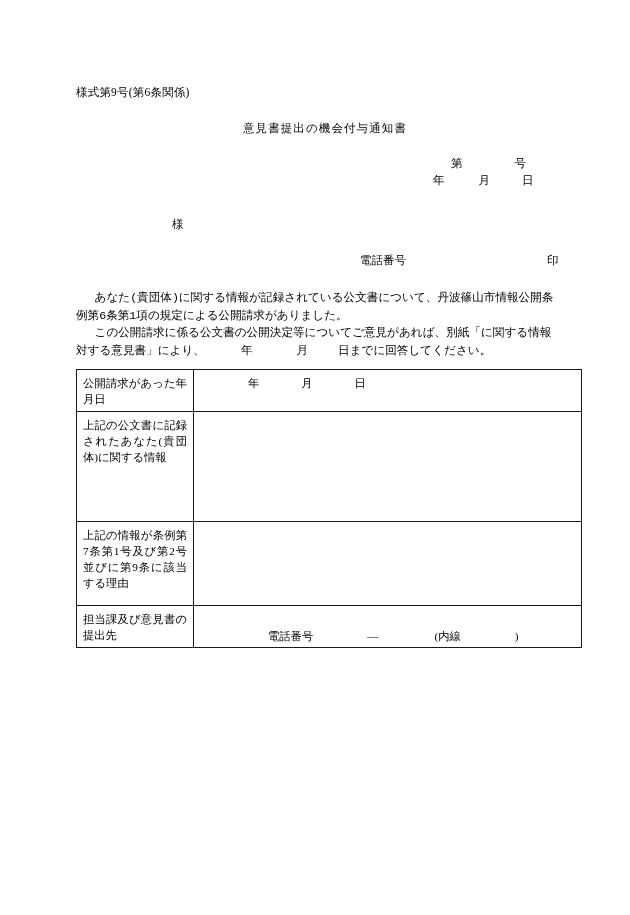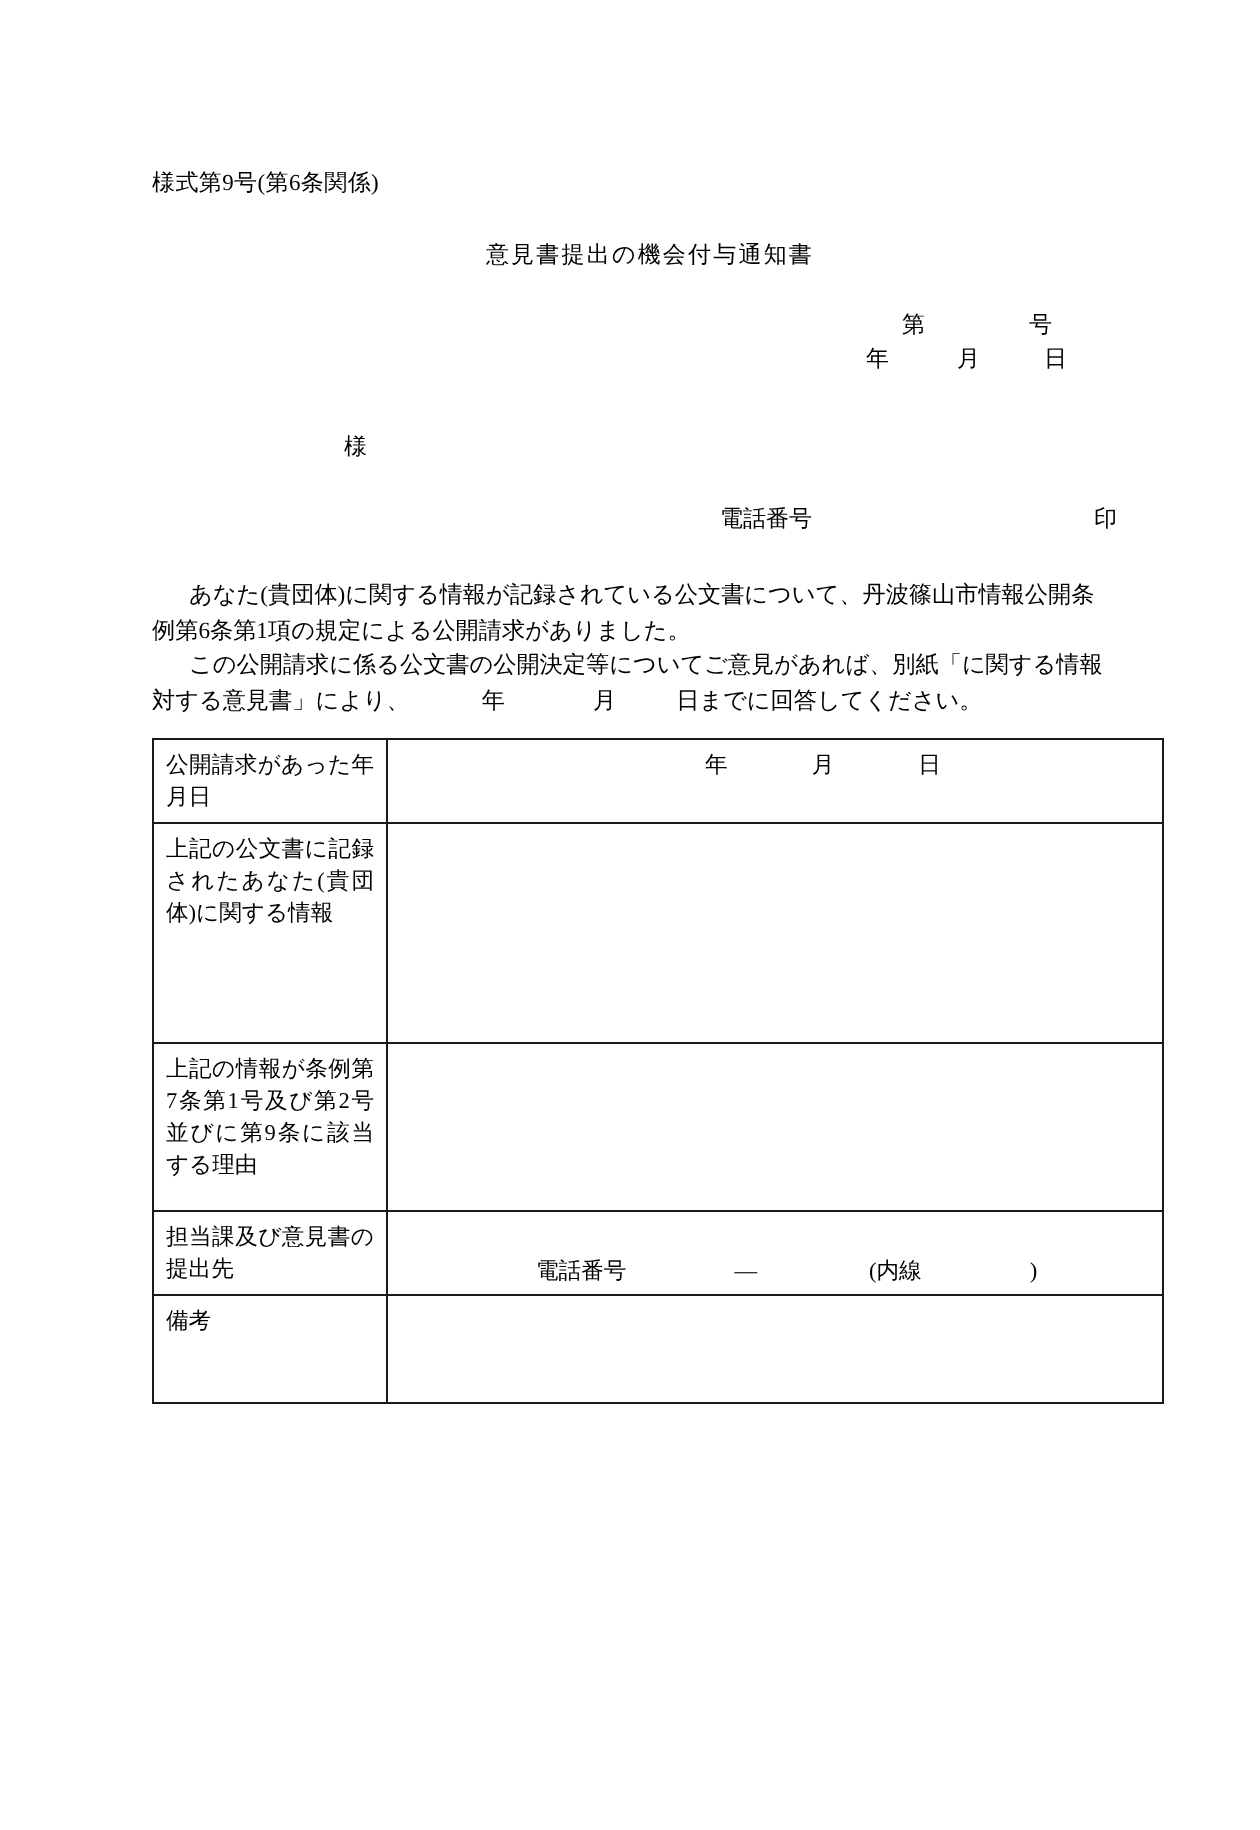--- a/index.html
+++ b/index.html
@@ -87,20 +87,21 @@
     left: 76px;
     top: 289px;
     width: 479px;
     font-size: 11.6px;
     line-height: 17.5px;
   }
   .body-text p {
     margin: 0;
     text-align: justify;
     text-justify: inter-character;
+    font-family: Liberation Mono, monospace;
   }
   .body-text p.indent {
     text-indent: 1.6em;
   }
   .gap-y  { display: inline-block; width: 44px; }
   .gap-m  { display: inline-block; width: 30px; }
   .gap-lead { display: inline-block; width: 36px; }
 
   table.form-table {
     position: absolute;
@@ -126,21 +127,20 @@
     text-align-last: left;
   }
   td.value-cell {
     position: relative;
     width: 375px;
   }
   .date-inline {
     display: block;
     padding-left: 48px;
     white-space: nowrap;
-    text-align: center;
   }
   .date-inline .s1 { display: inline-block; width: 42px; }
   .date-inline .s2 { display: inline-block; width: 42px; }
 
   .tel-line {
     position: absolute;
     left: 0;
     bottom: 3px;
     width: 100%;
     padding-left: 74px;
@@ -219,22 +219,16 @@
         <td class="value-cell"></td>
       </tr>
       <tr class="r5">
         <td class="label-cell">
           <div class="lab">担当課及び意見書の提出先</div>
         </td>
         <td class="value-cell">
           <span class="tel-line"><span>電話番号</span><span class="t1"></span><span>—</span><span class="t2"></span><span>(内線</span><span class="t3"></span><span>)</span></span>
         </td>
       </tr>
-      <tr class="r6">
-        <td class="label-cell">
-          <div class="lab">備考</div>
-        </td>
-        <td class="value-cell"></td>
-      </tr>
     </tbody>
   </table>
 
 </div>
 
 </body></html>

